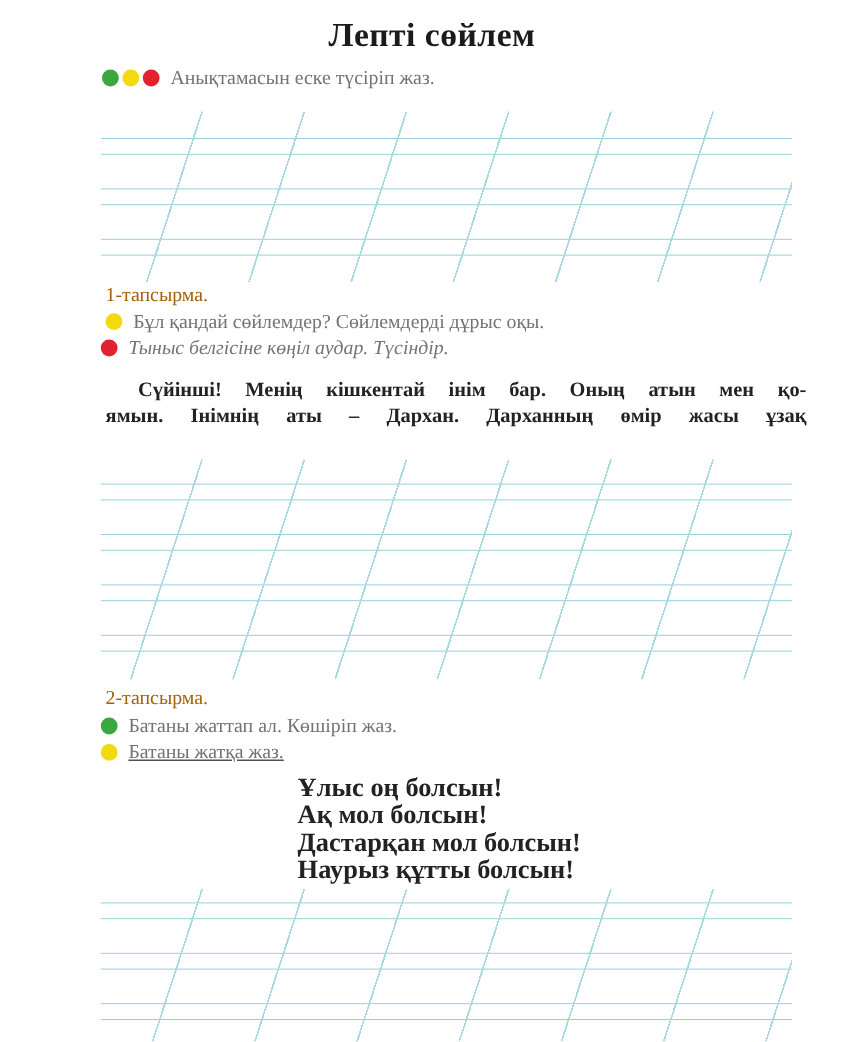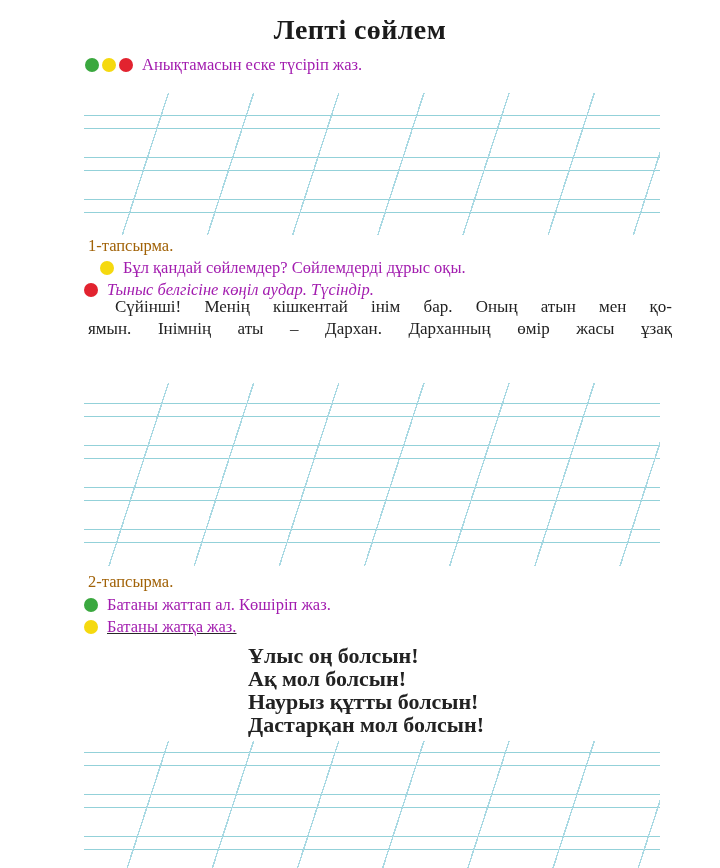--- a/index.html
+++ b/index.html
@@ -6,35 +6,35 @@
   .page{
     position:relative;width:720px;height:868px;overflow:hidden;background:#ffffff;
     font-family:"Liberation Serif","DejaVu Serif",serif;color:#262626;
   }
   .title{
     position:absolute;top:14px;left:0;width:720px;text-align:center;
     font-size:28px;font-weight:700;color:#1b1b1b;letter-spacing:.4px;margin:0;
   }
   .row{position:absolute;display:flex;align-items:center;height:22px;}
   .dot{width:14px;height:14px;border-radius:50%;flex:0 0 auto;margin-right:3px;}
-  .row .txt{font-size:16.5px;white-space:nowrap;margin-left:6px;color:#a21caf;}
+  .row .txt{font-size:16.5px;white-space:nowrap;margin-left:6px;color:#737373;}
   .task-label{position:absolute;left:88px;font-size:16.5px;font-weight:400;color:#a16207;}
   
   .ruled{
     position:absolute;left:84px;width:576px;
     background-image:
       repeating-linear-gradient(108deg,transparent 0,transparent 79.6px,#a9d9e3 79.6px,#a9d9e3 81px),
       linear-gradient(to bottom,#93d1d9 0,#93d1d9 1px,transparent 1px,transparent 13px,#93d1d9 13px,#93d1d9 14px,transparent 14px);
     background-size:auto,100% 42px;
     background-repeat:repeat;
   }
   #area1{top:93px;height:142px;background-position:0 0,0 22px;}
   #area2{top:383px;height:183px;background-position:0 0,0 20px;}
   #area3{top:741px;height:127px;background-position:0 0,0 11px;}
-  .passage{position:absolute;left:88px;top:296px;width:584px;font-size:17px;line-height:21.5px;font-weight:400;color:#222;}
+  .passage{position:absolute;left:88px;top:314px;width:584px;font-size:17px;line-height:21.5px;font-weight:700;color:#222;}
   .passage .ln{text-align:justify;text-align-last:justify;}
   .passage .ln.first{text-indent:27px;}
   .passage .ln.last{text-align:left;text-align-last:auto;}
   .poem{position:absolute;left:248px;top:644px;font-size:22px;line-height:23px;font-weight:600;color:#222;}
 </style>
 </head>
 <body>
 
 <div class="page">
 
@@ -44,21 +44,21 @@
     <span class="dot" style="margin-right: 3px; background: rgb(58, 168, 63);"></span>
     <span class="dot" style="margin-right: 3px; background: rgb(245, 217, 15);"></span>
     <span class="dot" style="background: rgb(226, 35, 47);"></span>
     <span class="txt">Анықтамасын еске түсіріп жаз.</span>
   </div>
 
   <div class="ruled" id="area1"></div>
 
   <div class="task-label" style="top:236px;">1-тапсырма.</div>
 
-  <div class="row" style="left:100px;top:257px;">
+  <div class="row" style="left:88px;top:257px;">
     <span class="dot" style="background: rgb(245, 217, 15);"></span>
     <span class="txt">Бұл қандай сөйлемдер? Сөйлемдерді дұрыс оқы.</span>
   </div>
   <div class="row" style="left:84px;top:279px;font-style:italic;">
     <span class="dot" style="background: rgb(226, 35, 47);"></span>
     <span class="txt">Тыныс белгісіне көңіл аудар. Түсіндір.</span>
   </div>
 
   <div class="passage">
     <div class="ln first">Сүйінші! Менің кішкентай інім бар. Оның атын мен қо-</div>
@@ -74,19 +74,19 @@
     <span class="txt">Батаны жаттап ал. Көшіріп жаз.</span>
   </div>
   <div class="row" style="left:84px;top:616px;text-decoration:underline;">
     <span class="dot" style="background: rgb(245, 217, 15);"></span>
     <span class="txt">Батаны жатқа жаз.</span>
   </div>
 
   <div class="poem">
     <div>Ұлыс оң болсын!</div>
     <div>Ақ мол болсын!</div>
+    <div>Дастарқан мол болсын!</div>
     <div>Наурыз құтты болсын!</div>
-    <div>Дастарқан мол болсын!</div>
   </div>
 
   <div class="ruled" id="area3"></div>
 
 </div>
 
 </body></html>

